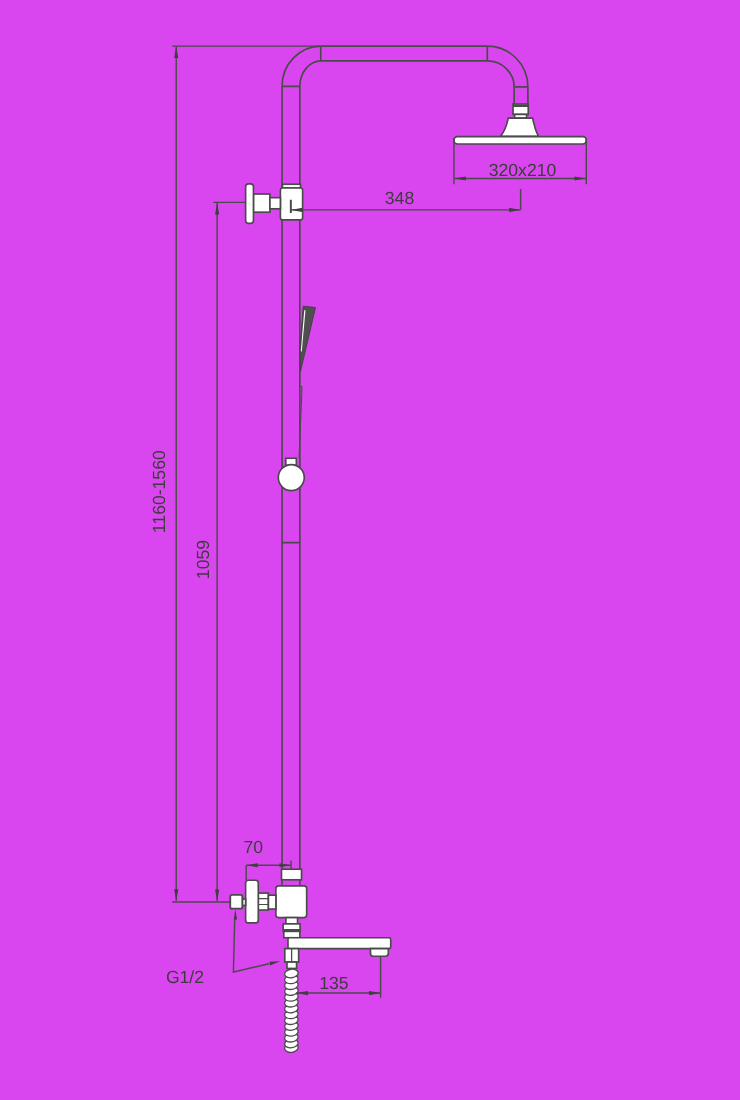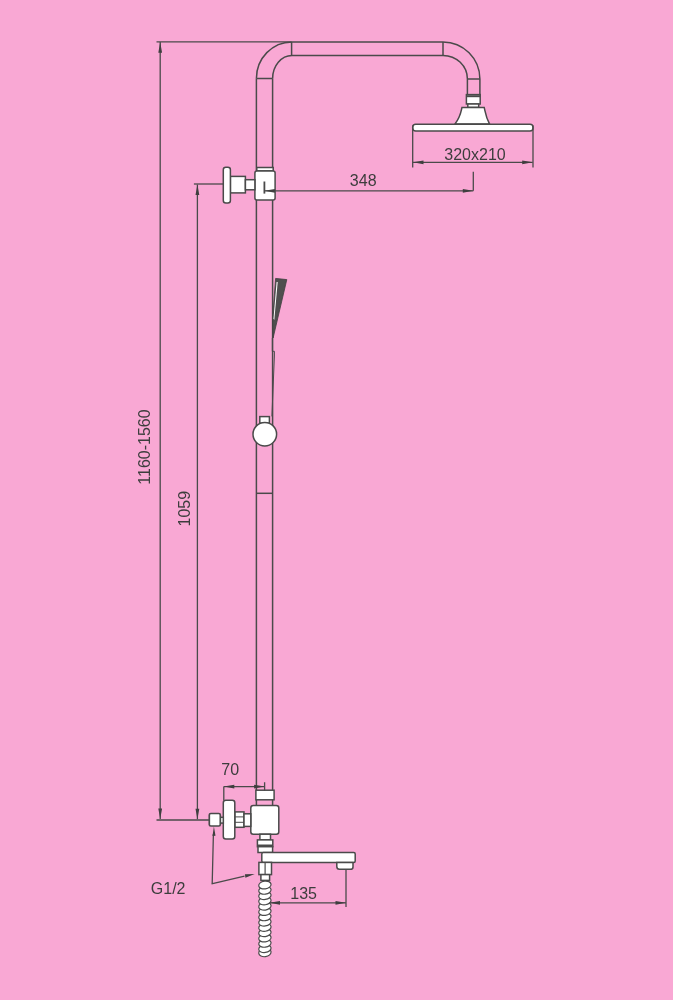--- a/index.html
+++ b/index.html
@@ -1,16 +1,16 @@
 <!DOCTYPE html>
 <html><head>
 <meta charset="utf-8">
 <style>
   html,body{margin:0;padding:0;background:#ffffff;}
-  .page{position:relative;width:673px;height:1000px;background:#f9a8d4;overflow:hidden;}
+  .page{position:relative;width:673px;height:1000px;background:#d946ef;overflow:hidden;}
   svg{position:absolute;left:0;top:0;filter:blur(0.4px);}
   text{font-family:"Liberation Sans",sans-serif;font-size:16px;fill:#3d3d3d;}
 </style>
 </head>
 <body>
 <div class="page">
 <svg width="673" height="1000" viewBox="0 0 673 1000" fill="none" stroke-linecap="butt">
 <g stroke="#4a4a4a" stroke-width="1.5">
 
 <path d="M256.4,78.5 V806 M272.6,78.5 V806"></path>

